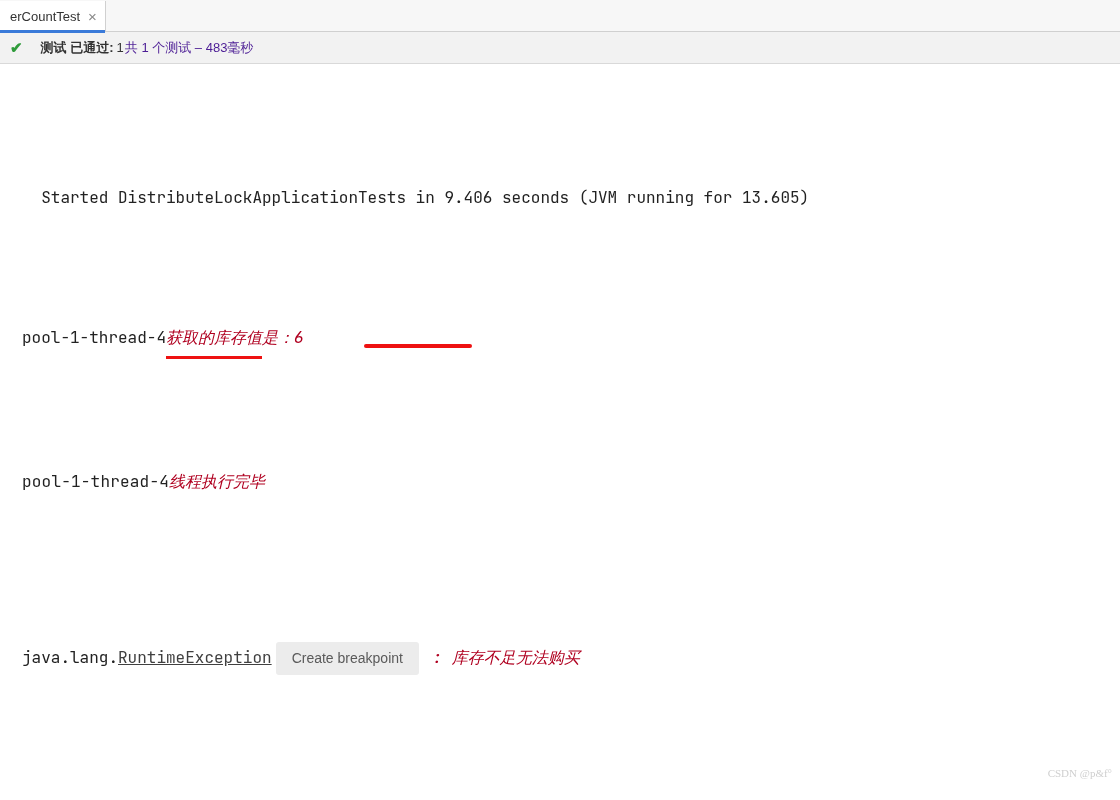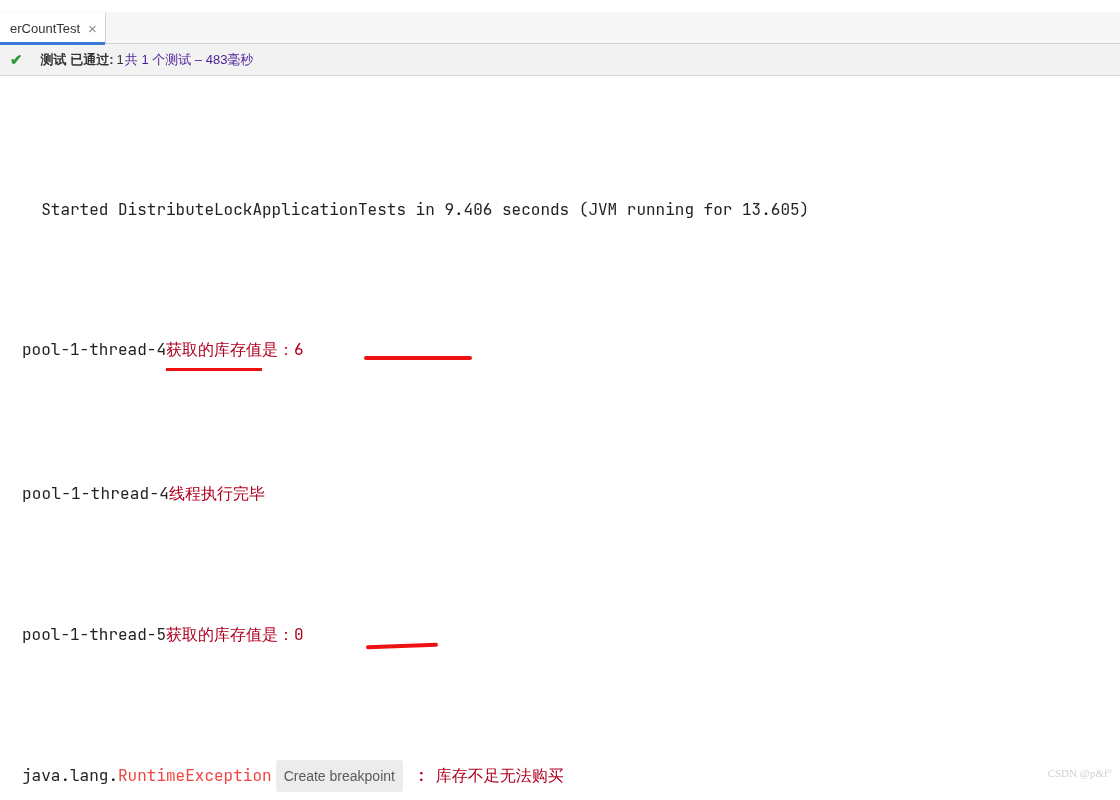--- a/index.html
+++ b/index.html
@@ -1,32 +1,32 @@
 <!DOCTYPE html>
 <html><head>
 <meta charset="utf-8">
 <style>
   * { margin: 0; padding: 0; box-sizing: border-box; }
   body { font-family: "Segoe UI", Arial, sans-serif; font-size: 14px; background: #fff; width: 1120px; height: 800px; overflow: hidden; position: relative; }
-  .tab-bar { height: 32px; border-bottom: 1px solid #d0d0d0; display: flex; align-items: flex-end; background: #f7f7f7; margin-top: 12px; }
+  .tab-bar { height: 32px; border-bottom: 1px solid #d0d0d0; display: flex; align-items: flex-end; background: #f7f7f7; }
   .tab { height: 30px; padding: 0 8px 0 10px; display: flex; align-items: center; background: #fff; border-right: 1px solid #d0d0d0; color: #333; font-size: 13px; position: relative; }
   .tab.active::after { content: ""; position: absolute; left: 0; right: 0; bottom: -2px; height: 3px; background: #3a7ad9; }
   .tab-close { margin-left: 8px; color: #888; font-size: 15px; }
   .status-bar { height: 32px; background: #f2f2f2; border-bottom: 1px solid #d9d9d9; display: flex; align-items: center; padding: 0 10px; color: #555; font-size: 13px; }
   .status-bar .check { color: #2e9b3a; margin-right: 6px; font-weight: bold; font-size: 15px; }
   .status-passed { color: #333; font-weight: 600; margin-right: 2px; padding-left: 12px; }
   .status-count { color: #333; margin: 0 1px; }
   .status-rest { color: #4c1d95; }
   .console { padding: 10px 14px 10px 8px; font-family: "JetBrains Mono","Consolas","Courier New",monospace; font-size: 16px; line-height: 2.2; color: #222; white-space: pre; }
   .row { display: flex; align-items: baseline; position: relative; }
   .gutter { width: 14px; display: inline-flex; justify-content: center; color: #9a9a9a; font-size: 11px; flex: 0 0 14px; border: 1px solid transparent; }
-  .red { color: #b00020; }
+  .red { color: #b00020; font-style: italic; }
   .dark { color: #222; }
-  .excls { color: #ef4444; }
-  .bp-btn { background: #ececec; color: #5a5a5a; border-radius: 3px; padding: 1px 8px; font-family: "Segoe UI",Arial,sans-serif; font-size: 14px; margin: 0 4px; cursor: pointer; }
+  .excls { color: #404040; text-decoration: underline; }
+  .bp-btn { background: #ececec; color: #5a5a5a; border-radius: 3px; padding: 1px 16px; font-family: "Segoe UI",Arial,sans-serif; font-size: 14px; margin: 0 4px; cursor: pointer; }
   .underline-red { border-bottom: 3px solid #e11; display: inline-block; padding-bottom: 0; }
   .stroke { position: absolute; height: 4px; background: #e11; border-radius: 2px; }
   .watermark { position: absolute; right: 8px; bottom: 21px; color: #cfcfcf; font-size: 11px; font-family: Liberation Serif, serif; }
 </style>
 </head>
 <body>
 
 <div class="tab-bar">
   <div class="tab active">
     <span>erCountTest</span>
@@ -42,21 +42,20 @@
 </div>
 
 <div class="console">
 
   <div class="row"><span class="gutter"></span><span class="dark">  Started DistributeLockApplicationTests in 9.406 seconds (JVM running for 13.605)</span></div>
 
   <div class="row"><span class="gutter"></span><span class="dark">pool-1-thread-4</span><span class="red underline-red">获取的库存值</span><span class="red">是：6</span><span class="stroke" style="left:356px; top:24px; width:108px;"></span></div>
 
   <div class="row"><span class="gutter"></span><span class="dark" style="letter-spacing:0.2px">pool-1-thread-4</span><span class="red">线程执行完毕</span></div>
 
-  <div class="row"><span class="gutter"></span><span class="dark">pool-1-thread-5</span><span class="red">获取的库存值是：0</span><span class="stroke" style="left:358px; top:27px; width:72px; transform:rotate(-2deg)"></span></div>
 
   <div class="row"><span class="gutter"></span><span class="dark">java.lang.</span><span class="excls">RuntimeException</span> <span class="bp-btn">Create breakpoint</span><span class="red"> : 库存不足无法购买</span></div>
 
   
 
   
 
   
 
   

